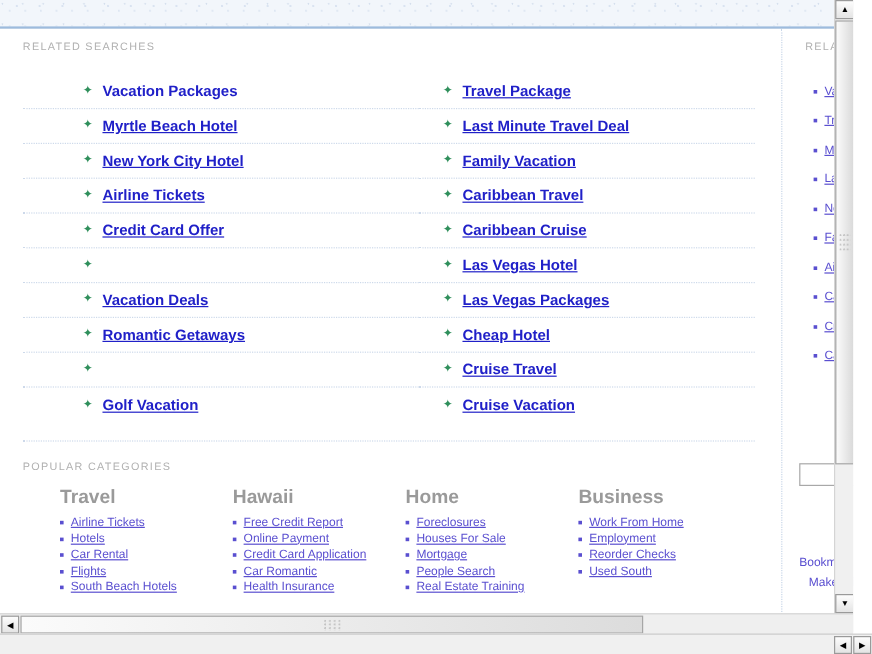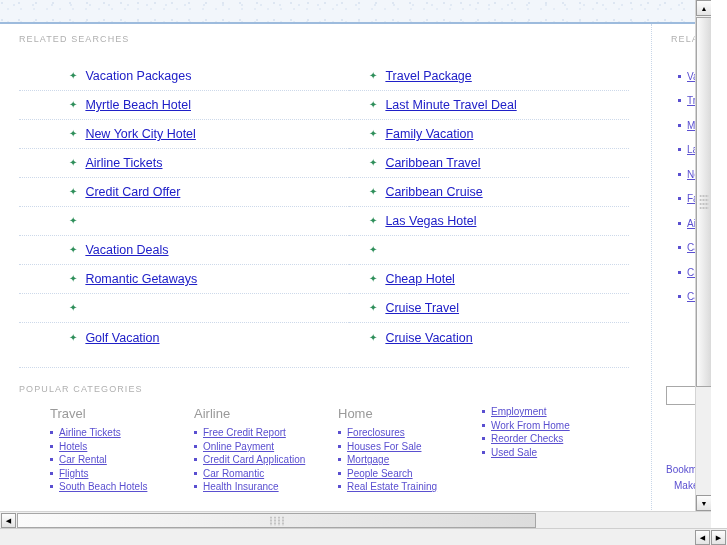--- a/index.html
+++ b/index.html
@@ -82,21 +82,21 @@
   .arrow {
     color: #2f8f5b;
     font-size: 10px;
     margin-right: 8px;
     line-height: 1;
     flex: 0 0 auto;
   }
   .rs-link {
     color: #2020c8;
     font-size: 12.5px;
-    font-weight: normal;
+    font-weight: bold;
     text-decoration: underline;
     white-space: nowrap;
     cursor: pointer;
   }
   .rs-link.nounder { text-decoration: none; }
 
   
   #pc-divider {
     position: absolute; left: 19px; top: 343px;
     width: 610px; height: 0;
@@ -105,23 +105,23 @@
 
   
   #pc-grid {
     position: absolute; left: 50px; top: 382px;
     width: 600px;
     display: grid;
     grid-template-columns: 144px 144px 144px 150px;
   }
   .pc-title {
     color: #9a9a9a;
-    font-size: 13px;
+    font-size: 16px;
     margin-bottom: 6px;
-    font-weight: normal;
+    font-weight: bold;
   }
   .pc-list { list-style: none; margin: 0; padding: 0; }
   .pc-list li {
     display: flex; align-items: center;
     margin-bottom: 2.5px;
   }
   .bullet {
     width: 3px; height: 3px;
     background: #5a4fd0;
     margin-right: 6px;
@@ -288,20 +288,21 @@
           <div class="rs-cell col2">
             <span class="arrow">✦</span>
             <span class="rs-link">Las Vegas Hotel</span>
           </div>
           <div class="rs-cell col1">
             <span class="arrow">✦</span>
             <span class="rs-link">Vacation Deals</span>
           </div>
           <div class="rs-cell col2">
             <span class="arrow">✦</span>
+            <span class="rs-link">Las Vegas Packages</span>
           </div>
           <div class="rs-cell col1">
             <span class="arrow">✦</span>
             <span class="rs-link">Romantic Getaways</span>
           </div>
           <div class="rs-cell col2">
             <span class="arrow">✦</span>
             <span class="rs-link">Cheap Hotel</span>
           </div>
           <div class="rs-cell col1">
@@ -345,21 +346,21 @@
                 <span class="bullet"></span>
                 <span class="pc-link">Flights</span>
               </li>
               <li>
                 <span class="bullet"></span>
                 <span class="pc-link">South Beach Hotels</span>
               </li>
             </ul>
           </div>
           <div>
-            <div class="pc-title">Airline</div>
+            <div class="pc-title">Hawaii</div>
             <ul class="pc-list">
               <li>
                 <span class="bullet"></span>
                 <span class="pc-link">Free Credit Report</span>
               </li>
               <li>
                 <span class="bullet"></span>
                 <span class="pc-link">Online Payment</span>
               </li>
               <li>
@@ -395,36 +396,37 @@
                 <span class="bullet"></span>
                 <span class="pc-link">People Search</span>
               </li>
               <li>
                 <span class="bullet"></span>
                 <span class="pc-link">Real Estate Training</span>
               </li>
             </ul>
           </div>
           <div>
+            <div class="pc-title">Business</div>
             <ul class="pc-list">
               <li>
                 <span class="bullet"></span>
+                <span class="pc-link">Work From Home</span>
+              </li>
+              <li>
+                <span class="bullet"></span>
                 <span class="pc-link">Employment</span>
               </li>
               <li>
                 <span class="bullet"></span>
-                <span class="pc-link">Work From Home</span>
-              </li>
-              <li>
-                <span class="bullet"></span>
                 <span class="pc-link">Reorder Checks</span>
               </li>
               <li>
                 <span class="bullet"></span>
-                <span class="pc-link">Used Sale</span>
+                <span class="pc-link">Used South</span>
               </li>
             </ul>
           </div>
         </div>
     </div>
 
     <div id="side-col">
       <div class="section-head" id="side-head">RELATED</div>
 
       <ul id="side-list">

